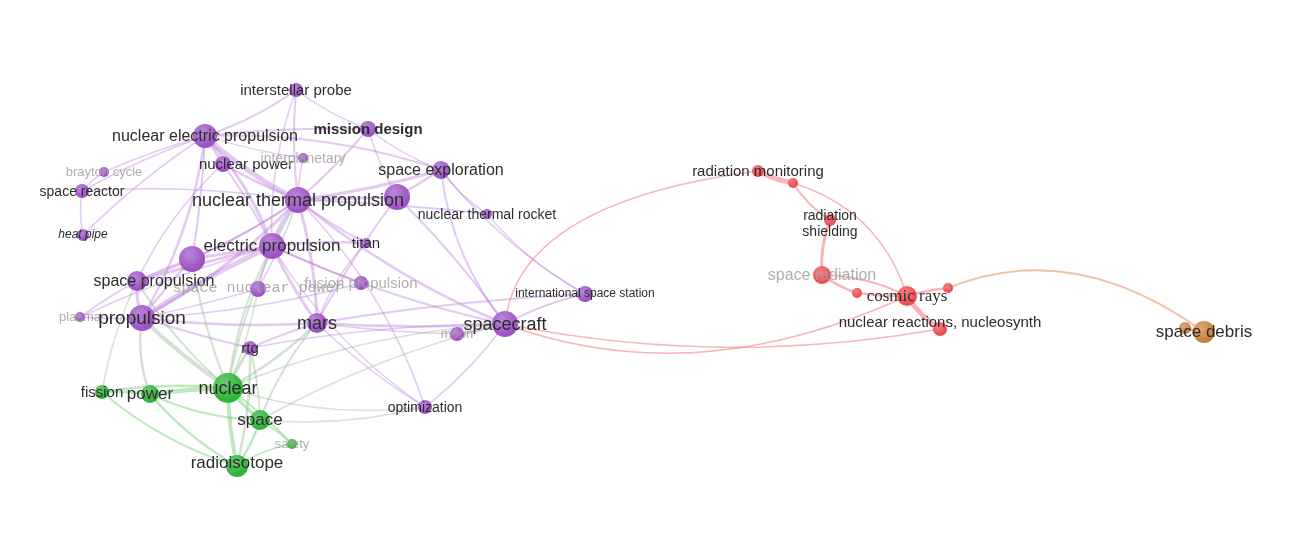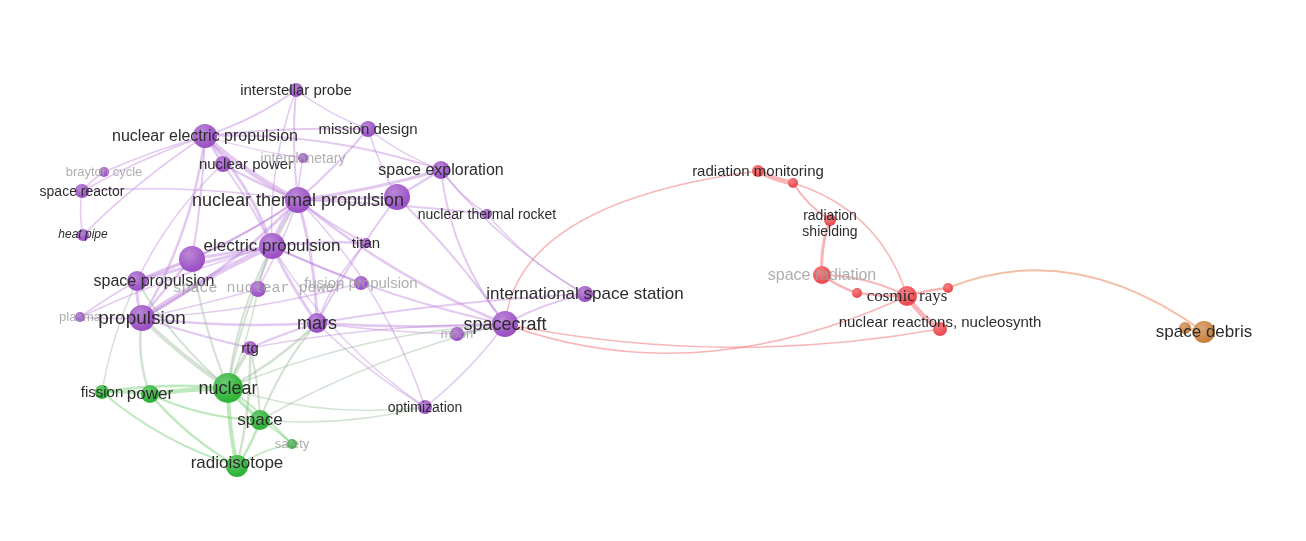--- a/index.html
+++ b/index.html
@@ -177,39 +177,39 @@
       <div class="node" style="left: 852px; top: 288px; height: 10px; width: 10px; background-color: rgb(238, 75, 80);"></div>
       <div class="node" style="left: 897px; top: 286px; height: 20px; width: 20px; background-color: rgb(238, 75, 80);"></div>
       <div class="node" style="left: 943px; top: 283px; height: 10px; width: 10px; background-color: rgb(238, 75, 80);"></div>
       <div class="node" style="left: 933px; top: 322px; height: 14px; width: 14px; background-color: rgb(238, 75, 80);"></div>
       <div class="node" style="left: 1179px; top: 322px; height: 12px; width: 12px; background-color: rgb(201, 130, 62);"></div>
       <div class="node" style="left: 1193px; top: 321px; height: 22px; width: 22px; background-color: rgb(201, 130, 62);"></div>
     </div>
   <div id="labels">
       <div class="nlabel" style="left: 296px; top: 90px; font-size: 15px;">interstellar probe</div>
       <div class="nlabel" style="left: 205px; top: 136px; font-size: 16px;">nuclear electric propulsion</div>
-      <div class="nlabel" style="left: 368px; top: 129px; font-size: 15px;">mission design</div>
+      <div class="nlabel" style="left: 368px; top: 129px; font-size: 15px; font-weight: bold;">mission design</div>
       <div class="nlabel faint" style="left: 104px; top: 172px; font-size: 13px;">brayton cycle</div>
       <div class="nlabel" style="left: 82px; top: 191px; font-size: 14px;">space reactor</div>
       <div class="nlabel" style="left: 223px; top: 164px; font-size: 15px; margin-left: 23px;">nuclear power</div>
       <div class="nlabel faint" style="left: 303px; top: 158px; font-size: 14px;">interplanetary</div>
       <div class="nlabel" style="left: 441px; top: 170px; font-size: 16px;">space exploration</div>
       <div class="nlabel" style="left: 298px; top: 200px; font-size: 18px;">nuclear thermal propulsion</div>
       <div class="nlabel" style="left: 83px; top: 235px; font-size: 12px; font-style: italic;">heat pipe</div>
       <div class="nlabel" style="left: 272px; top: 246px; font-size: 17px;">electric propulsion</div>
       <div class="nlabel" style="left: 366px; top: 243px; font-size: 15px;">titan</div>
       <div class="nlabel" style="left: 154px; top: 281px; font-size: 16px;">space propulsion</div>
       <div class="nlabel faint" style="left: 258px; top: 289px; font-size: 15px; font-family: Liberation Mono, monospace;">space nuclear power</div>
       <div class="nlabel faint" style="left: 361px; top: 283px; font-size: 15px;">fusion propulsion</div>
       <div class="nlabel faint" style="left: 80px; top: 317px; font-size: 13px;">plasma</div>
       <div class="nlabel" style="left: 142px; top: 318px; font-size: 19px;">propulsion</div>
       <div class="nlabel" style="left: 317px; top: 323px; font-size: 18px;">mars</div>
       <div class="nlabel" style="left: 250px; top: 348px; font-size: 15px;">rtg</div>
       <div class="nlabel" style="left: 487px; top: 214px; font-size: 14px;">nuclear thermal rocket</div>
-      <div class="nlabel" style="left: 585px; top: 294px; font-size: 17px;">international space station</div>
+      <div class="nlabel" style="left: 585px; top: 294px; font-size: 12px;">international space station</div>
       <div class="nlabel" style="left: 505px; top: 324px; font-size: 18px;">spacecraft</div>
       <div class="nlabel faint" style="left: 457px; top: 334px; font-size: 13px;">moon</div>
       <div class="nlabel" style="left: 425px; top: 407px; font-size: 14px;">optimization</div>
       <div class="nlabel" style="left: 228px; top: 388px; font-size: 18px;">nuclear</div>
       <div class="nlabel" style="left: 150px; top: 394px; font-size: 17px;">power</div>
       <div class="nlabel" style="left: 102px; top: 392px; font-size: 15px;">fission</div>
       <div class="nlabel" style="left: 260px; top: 420px; font-size: 17px;">space</div>
       <div class="nlabel faint" style="left: 292px; top: 444px; font-size: 13px;">safety</div>
       <div class="nlabel" style="left: 237px; top: 463px; font-size: 17px;">radioisotope</div>
       <div class="nlabel" style="left: 758px; top: 171px; font-size: 15px;">radiation monitoring</div>

